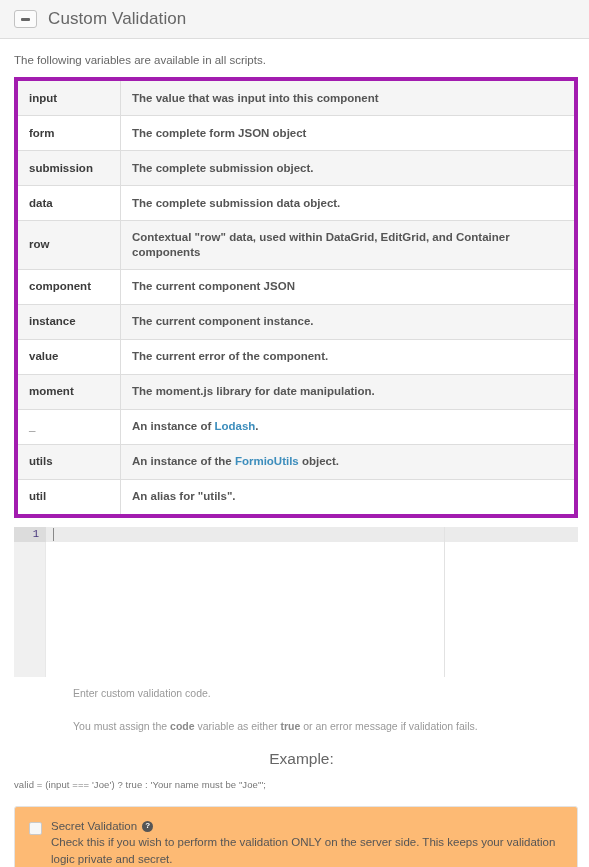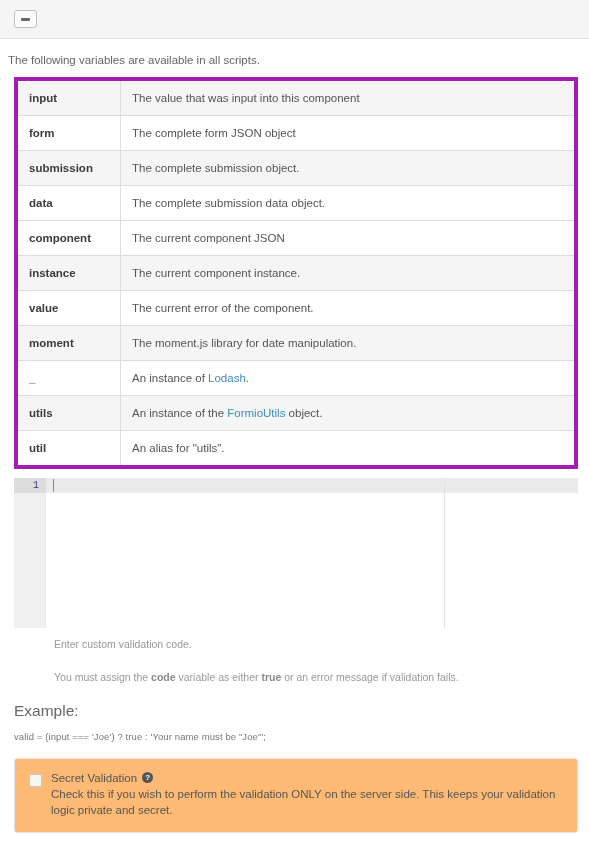--- a/index.html
+++ b/index.html
@@ -50,21 +50,21 @@
   }
   .panel-title {
     font-size: 17px;
     font-weight: 400;
     color: #666666;
     letter-spacing: 0.1px;
   }
 
   
   .intro {
-    margin: 15px 0 0 8px;
+    margin: 15px 0 0 14px;
     font-size: 11.5px;
     color: #666666;
   }
 
   
   .vars-table {
     margin: 11px 0 0 14px;
     width: 564px;
     border-collapse: collapse;
     border: 4px solid #a21caf;
@@ -77,20 +77,21 @@
     background: #f5f5f5;
   }
   .vars-table td {
     border: 1px solid #dddddd;
     padding: 9px 11px;
     font-size: 11.5px;
     color: #555555;
     line-height: 1.3;
     vertical-align: middle;
     height: 16px;
+    font-weight: bold;
   }
   .vars-table td.var-name {
     width: 80px;
     font-weight: bold;
     color: #3b3b3b;
   }
   .vars-table td.var-desc {
     color: #555555;
   }
   .vars-table a {
@@ -168,40 +169,41 @@
     left: 39px;
     top: 0;
     height: 15px;
     line-height: 15px;
     white-space: pre;
     color: #000000;
   }
 
   
   .help-block {
-    margin: 9px 0 0 10px;
+    margin: 9px 0 0 29px;
     font-size: 10.5px;
     color: #999999;
     line-height: 1.5;
     padding-left: 44px;
   }
   .help-block.second {
     margin-top: 17px;
   }
   .help-block b {
     color: #8a8a8a;
     font-weight: bold;
   }
 
   
   .example-title {
     margin: 16px 0 0 14px;
     font-size: 15.5px;
     font-weight: 400;
     color: #666666;
+    text-align: center;
   }
   .example-code {
     margin: 11px 0 0 14px;
     font-family: Liberation Sans, sans-serif;
     font-size: 9.5px;
     color: #777777;
     white-space: pre;
     letter-spacing: 0.1px;
   }
 
@@ -262,20 +264,21 @@
     max-width: 515px;
   }
 </style>
 </head>
 <body>
 
 <div class="panel-header">
   <div class="collapse-btn">
     <span class="minus"></span>
   </div>
+  <div class="panel-title">Custom Validation</div>
 </div>
 
 <div class="intro">The following variables are available in all scripts.</div>
 
 <table class="vars-table">
   <tbody>
     <tr class="odd">
       <td class="var-name">input</td>
       <td class="var-desc">The value that was input into this component</td>
     </tr>
@@ -283,20 +286,24 @@
       <td class="var-name">form</td>
       <td class="var-desc">The complete form JSON object</td>
     </tr>
     <tr class="odd">
       <td class="var-name">submission</td>
       <td class="var-desc">The complete submission object.</td>
     </tr>
     <tr>
       <td class="var-name">data</td>
       <td class="var-desc">The complete submission data object.</td>
+    </tr>
+    <tr class="odd">
+      <td class="var-name">row</td>
+      <td class="var-desc">Contextual "row" data, used within DataGrid, EditGrid, and Container components</td>
     </tr>
     <tr>
       <td class="var-name">component</td>
       <td class="var-desc">The current component JSON</td>
     </tr>
     <tr class="odd">
       <td class="var-name">instance</td>
       <td class="var-desc">The current component instance.</td>
     </tr>
     <tr>

